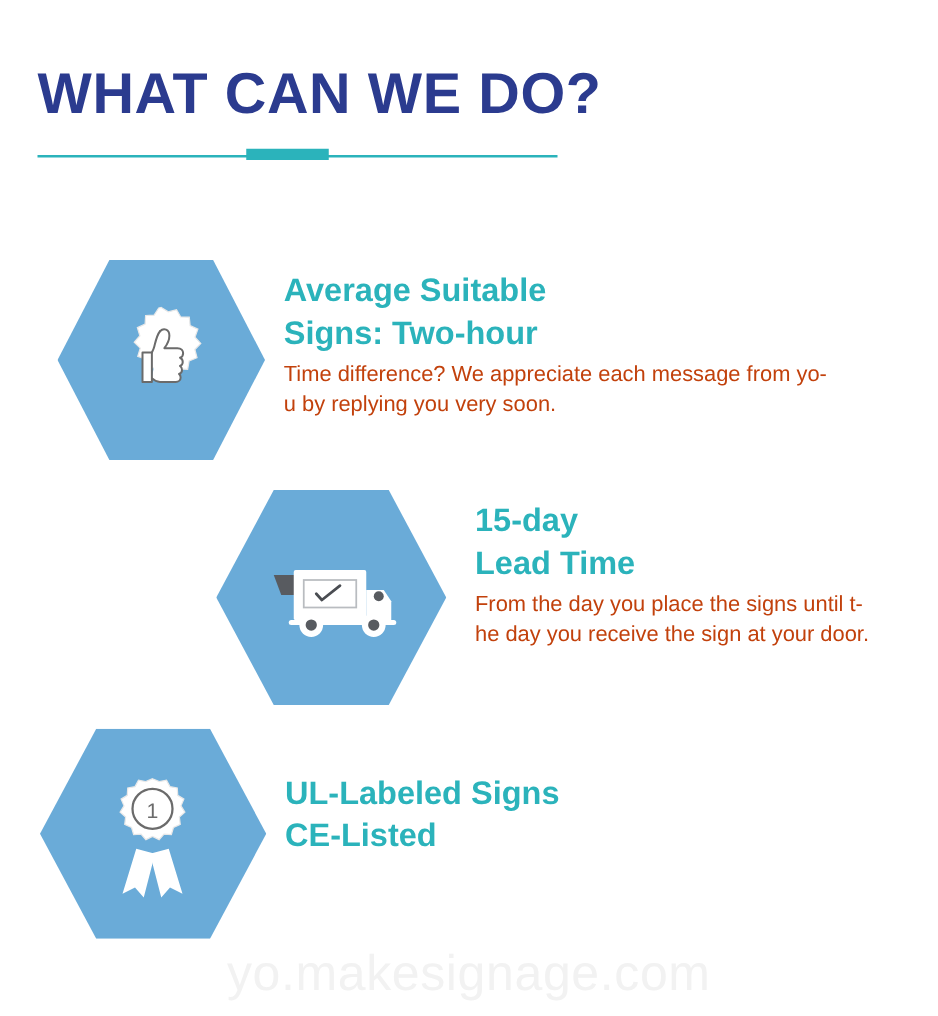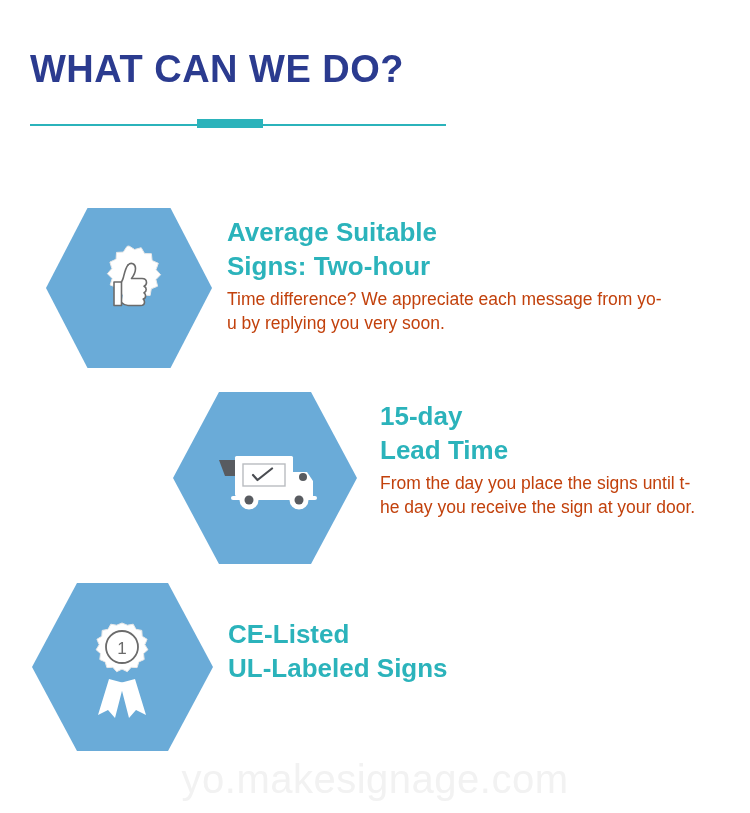--- a/index.html
+++ b/index.html
@@ -16,21 +16,21 @@
     height: 813px;
     background: #ffffff;
     overflow: hidden;
   }
 
   
   #page-title {
     position: absolute;
     left: 30px;
     top: 50px;
-    font-size: 38px;
+    font-size: 46px;
     font-weight: bold;
     letter-spacing: 0.5px;
     color: #2b3b8f;
     white-space: nowrap;
     line-height: 1.05;
   }
 
   
   #divider {
     position: absolute;
@@ -174,20 +174,20 @@
       <polygon points="45,0 136,0 181,84 136,168 45,168 0,84" fill="#6aabd8"></polygon>
       <g transform="translate(90,76)">
         <path d="M-13,20 L-24,56 L-14,51 L-7,59 L2,24 Z" fill="#ffffff"></path>
         <path d="M13,20 L24,56 L14,51 L7,59 L-2,24 Z" fill="#ffffff"></path>
         <path d="M0,-36 L5.4,-33.8 L11.2,-34.8 L14,-29.7 L19.8,-28.6 L20.2,-22.7 L25.1,-19.7 L22.8,-14.3 L25.9,-9.3 L21.5,-5.4 L22.2,0.5 L16.8,2.9 L15.1,8.6 L9.2,8.3 L5.3,12.7 L0,10.1 L-5.3,12.7 L-9.2,8.3 L-15.1,8.6 L-16.8,2.9 L-22.2,0.5 L-21.5,-5.4 L-25.9,-9.3 L-22.8,-14.3 L-25.1,-19.7 L-20.2,-22.7 L-19.8,-28.6 L-14,-29.7 L-11.2,-34.8 L-5.4,-33.8 Z" fill="#ffffff" stroke="#e8e8e8" stroke-width="1"></path>
         <circle cx="0" cy="-12" r="16" fill="#ffffff" stroke="#6b6b6b" stroke-width="1.8"></circle>
         <text x="0" y="-5" text-anchor="middle" font-family="Liberation Sans, sans-serif" font-size="17" fill="#6b6b6b">1</text>
       </g>
     </svg>
     <div class="feature-text">
+      <div class="feature-heading">UL-Labeled Signs</div>
       <div class="feature-heading">CE-Listed</div>
-      <div class="feature-heading">UL-Labeled Signs</div>
     </div>
   </div>
 
   <div id="watermark">yo.makesignage.com</div>
 
 </div>
 
 </body></html>

